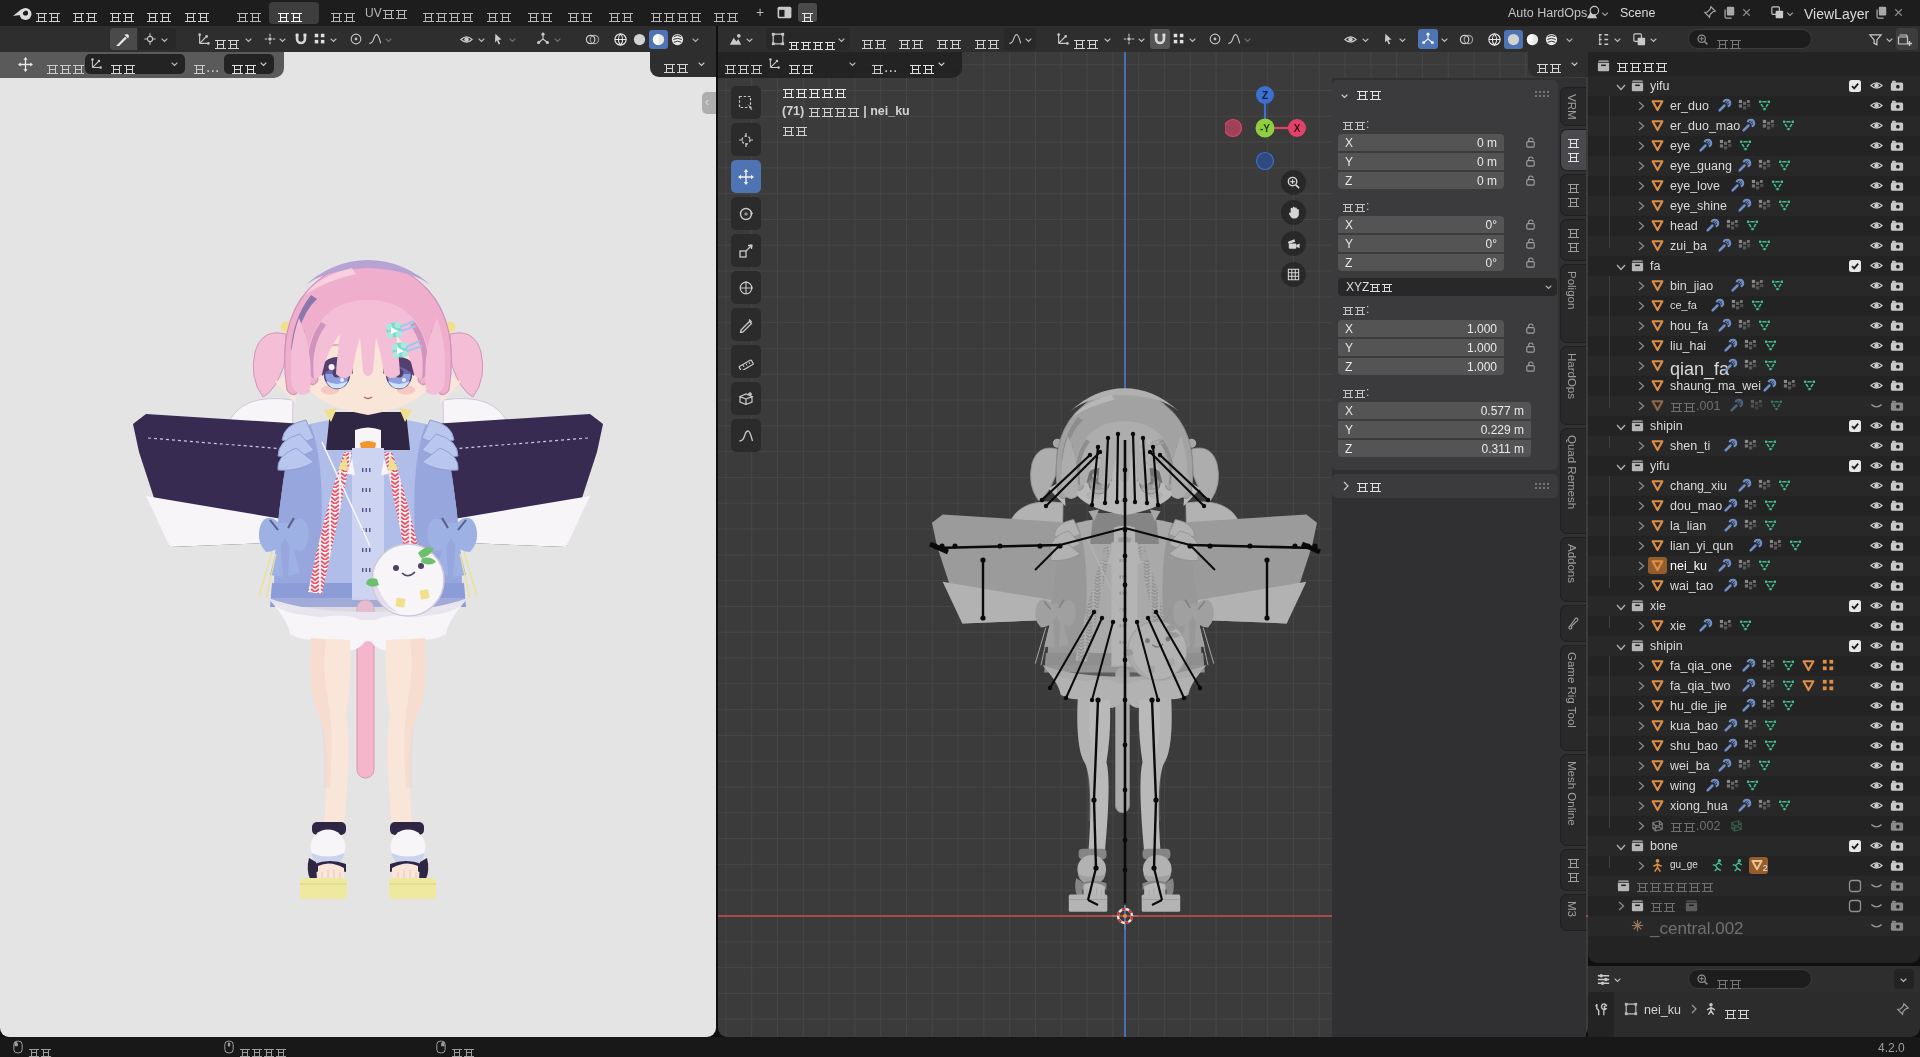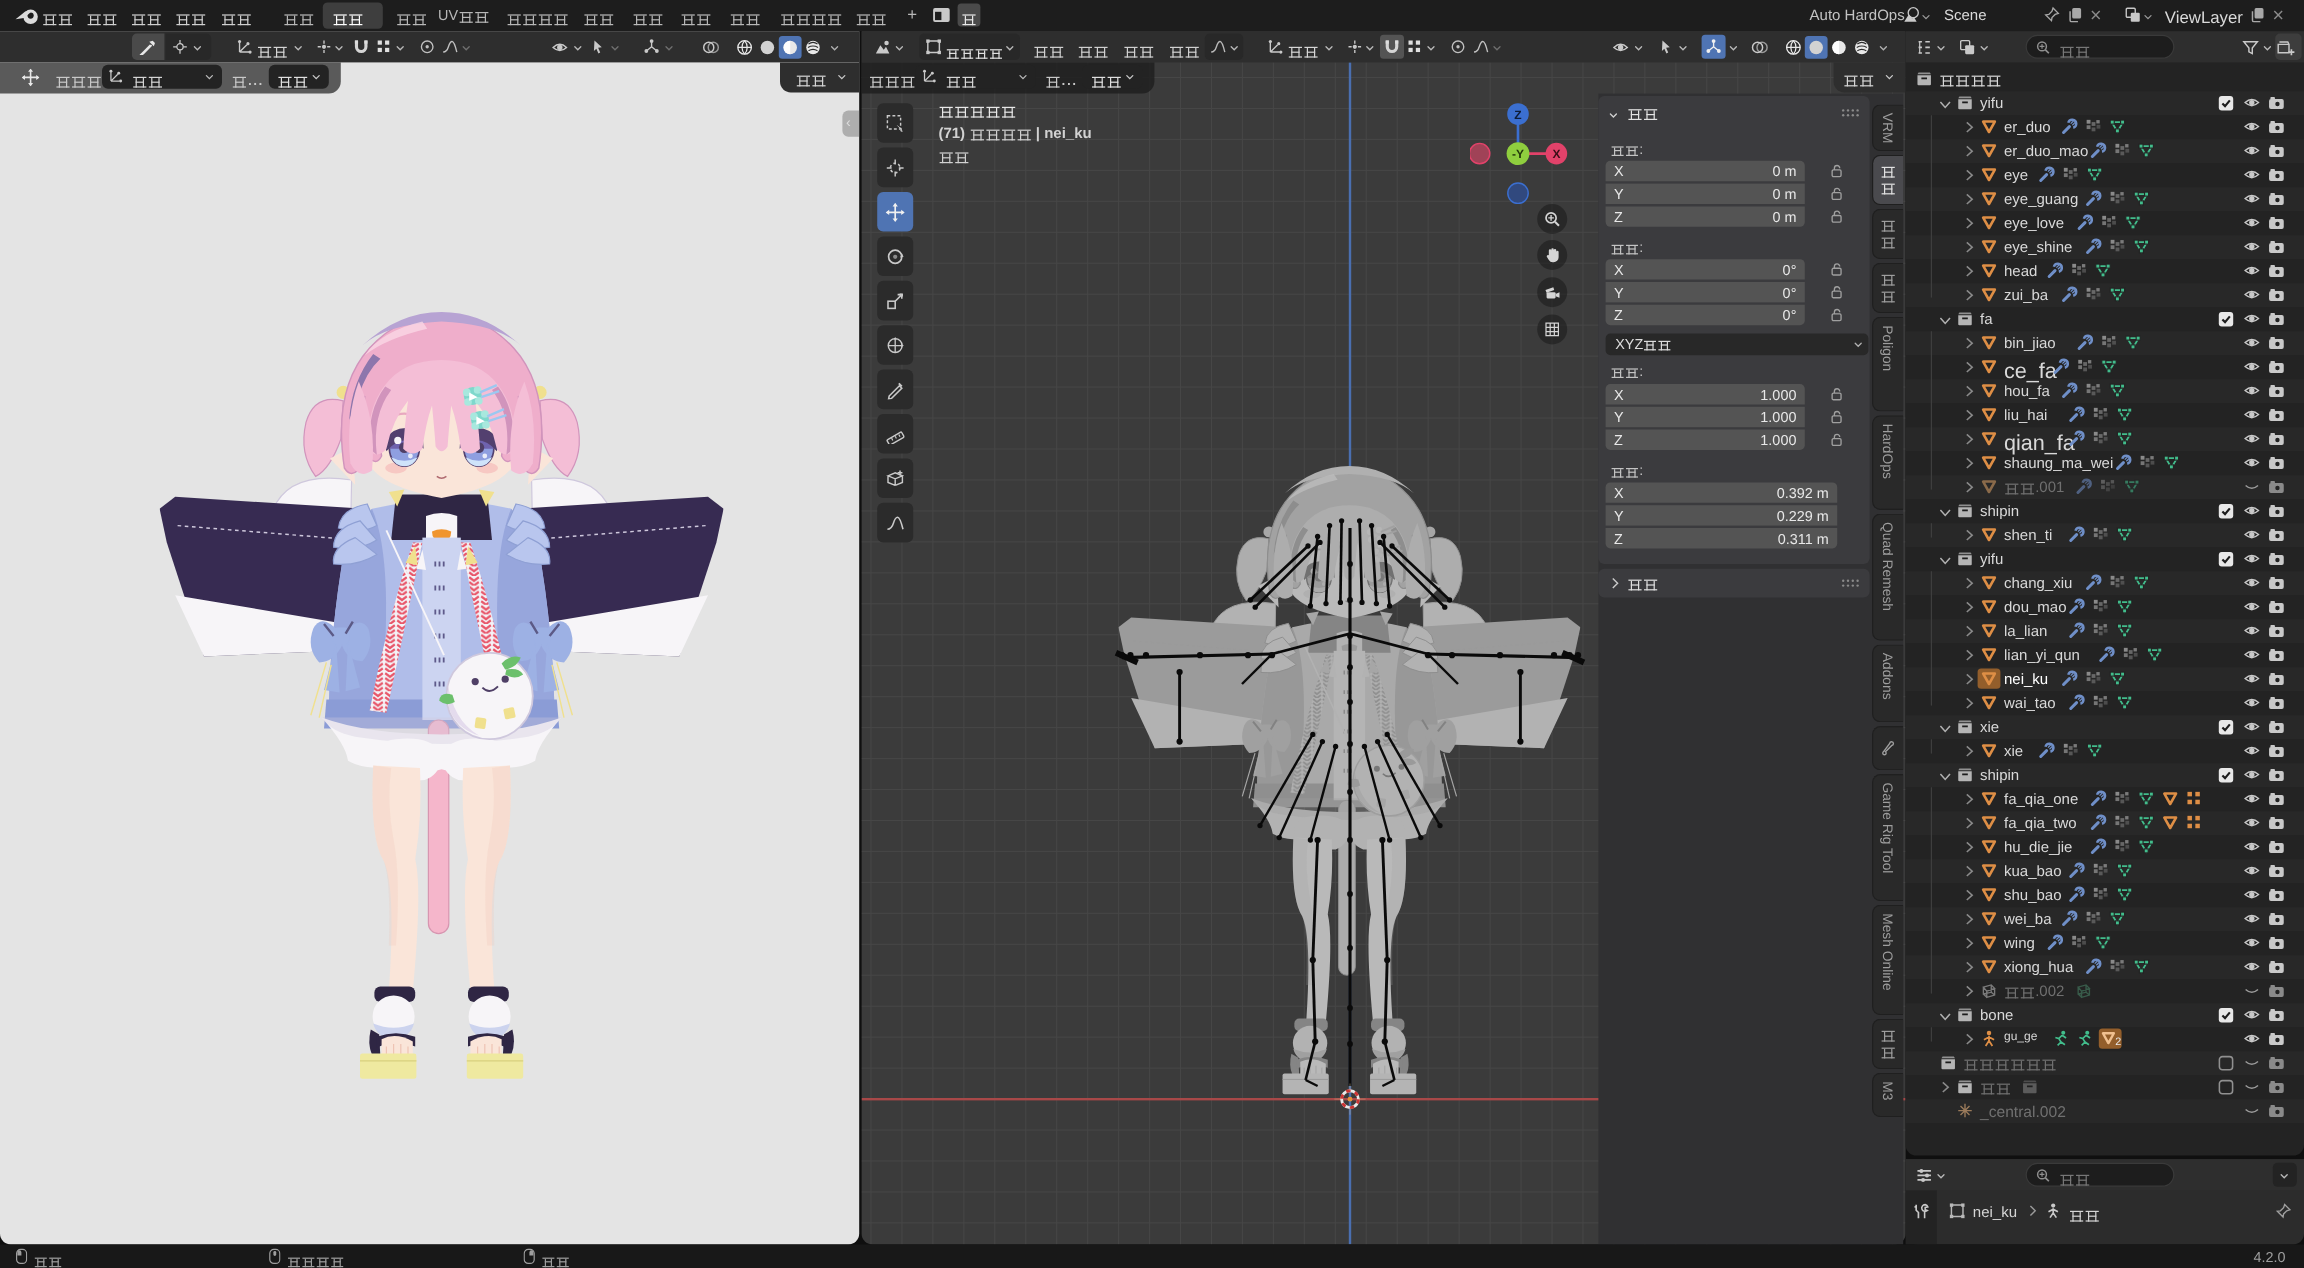--- a/index.html
+++ b/index.html
@@ -1009,21 +1009,21 @@
 <div class="ab" style="left:1338px;top:358px;width:166px;height:17px;background:#545454;border-radius:0px 0px 4px 4px;color:#e8e8e8;font-size:12px;display:flex;align-items:center;padding:0 7px">
     <span>Z</span>
     <span style="margin-left:auto">1.000</span>
   </div>
 <svg class="ab ic" style="left:1524px;top:360px;color:#a0a0a0" width="13" height="13">
     <use href="#lockop"></use>
   </svg>
 <div class="ab txt" style="left:1342px;top:385px;color:#c3c3c3;font-size:12px"><b class="z11"></b><b class="z11"></b>:</div>
 <div class="ab" style="left:1338px;top:402px;width:193px;height:17px;background:#545454;border-radius:4px 4px 0px 0px;color:#e8e8e8;font-size:12px;display:flex;align-items:center;padding:0 7px">
     <span>X</span>
-    <span style="margin-left:auto">0.392 m</span>
+    <span style="margin-left:auto">0.577 m</span>
   </div>
 <div class="ab" style="left:1338px;top:421px;width:193px;height:17px;background:#545454;border-radius:0px 0px 0px 0px;color:#e8e8e8;font-size:12px;display:flex;align-items:center;padding:0 7px">
     <span>Y</span>
     <span style="margin-left:auto">0.229 m</span>
   </div>
 <div class="ab" style="left:1338px;top:440px;width:193px;height:17px;background:#545454;border-radius:0px 0px 4px 4px;color:#e8e8e8;font-size:12px;display:flex;align-items:center;padding:0 7px">
     <span>Z</span>
     <span style="margin-left:auto">0.311 m</span>
   </div>
 <div class="ab" style="left:1332px;top:474px;width:226px;height:24px;background:#3b3b3e;border-radius:5px"></div>
@@ -1372,21 +1372,21 @@
     </svg>
     <svg class="ab ic" style="left:281px;top:252px;color:#c9c9c9" width="15" height="15">
       <use href="#eye"></use>
     </svg>
     <svg class="ab" style="left:48px;top:275px;color:#8a8a8a" width="10" height="10">
       <path d="M3 1 L7.5 5 L3 9" stroke="currentColor" fill="none" stroke-width="1.3"></path>
     </svg>
     <svg class="ab ic" style="left:62px;top:272px;color:#de8e45" width="15" height="15">
       <use href="#mesh"></use>
     </svg>
-    <div class="ab txt" style="left:82px;top:273px;color:#d9d9d9;font-size:18px">ce_fa</div>
+    <div class="ab txt" style="left:82px;top:273px;color:#d9d9d9;font-size:11px">ce_fa</div>
     <svg class="ab ic" style="left:121.7px;top:272px;color:#6f8fc8" width="15" height="15">
       <use href="#wrench"></use>
     </svg>
     <svg class="ab ic" style="left:141.7px;top:272px;color:#8a8a8a" width="15" height="15">
       <use href="#sqs"></use>
     </svg>
     <svg class="ab ic" style="left:161.7px;top:272px;color:#42bd8c" width="15" height="15">
       <use href="#mdata"></use>
     </svg>
     <svg class="ab ic" style="left:302px;top:273px;color:#c9c9c9" width="14" height="14">
@@ -2018,21 +2018,21 @@
     </svg>
     <svg class="ab ic" style="left:281px;top:872px;color:#9a9a9a" width="15" height="15">
       <use href="#eyec"></use>
     </svg>
     <svg class="ab ic" style="left:260px;top:873px;color:#909090" width="14" height="14">
       <use href="#unchk"></use>
     </svg>
     <svg class="ab ic" style="left:42px;top:892px;color:#9a7a5a" width="15" height="15">
       <use href="#empax"></use>
     </svg>
-    <div class="ab txt" style="left:62px;top:893px;color:#707070;font-size:13px">_central.002</div>
+    <div class="ab txt" style="left:62px;top:893px;color:#707070;font-size:17px">_central.002</div>
     <svg class="ab ic" style="left:302px;top:893px;color:#8a8a8a" width="14" height="14">
       <use href="#cam"></use>
     </svg>
     <svg class="ab ic" style="left:281px;top:892px;color:#9a9a9a" width="15" height="15">
       <use href="#eyec"></use>
     </svg>
   </div>
 <div class="ab" style="left:1588px;top:966px;width:332px;height:71px;background:#2c2c2c;border-radius:0 0 9px 9px">
     <div class="ab" style="left:0;top:0;width:332px;height:26px;background:#2e2e2e"></div>
     <svg class="ab ic" style="left:8px;top:6px;color:#c9c9c9" width="15" height="15">

